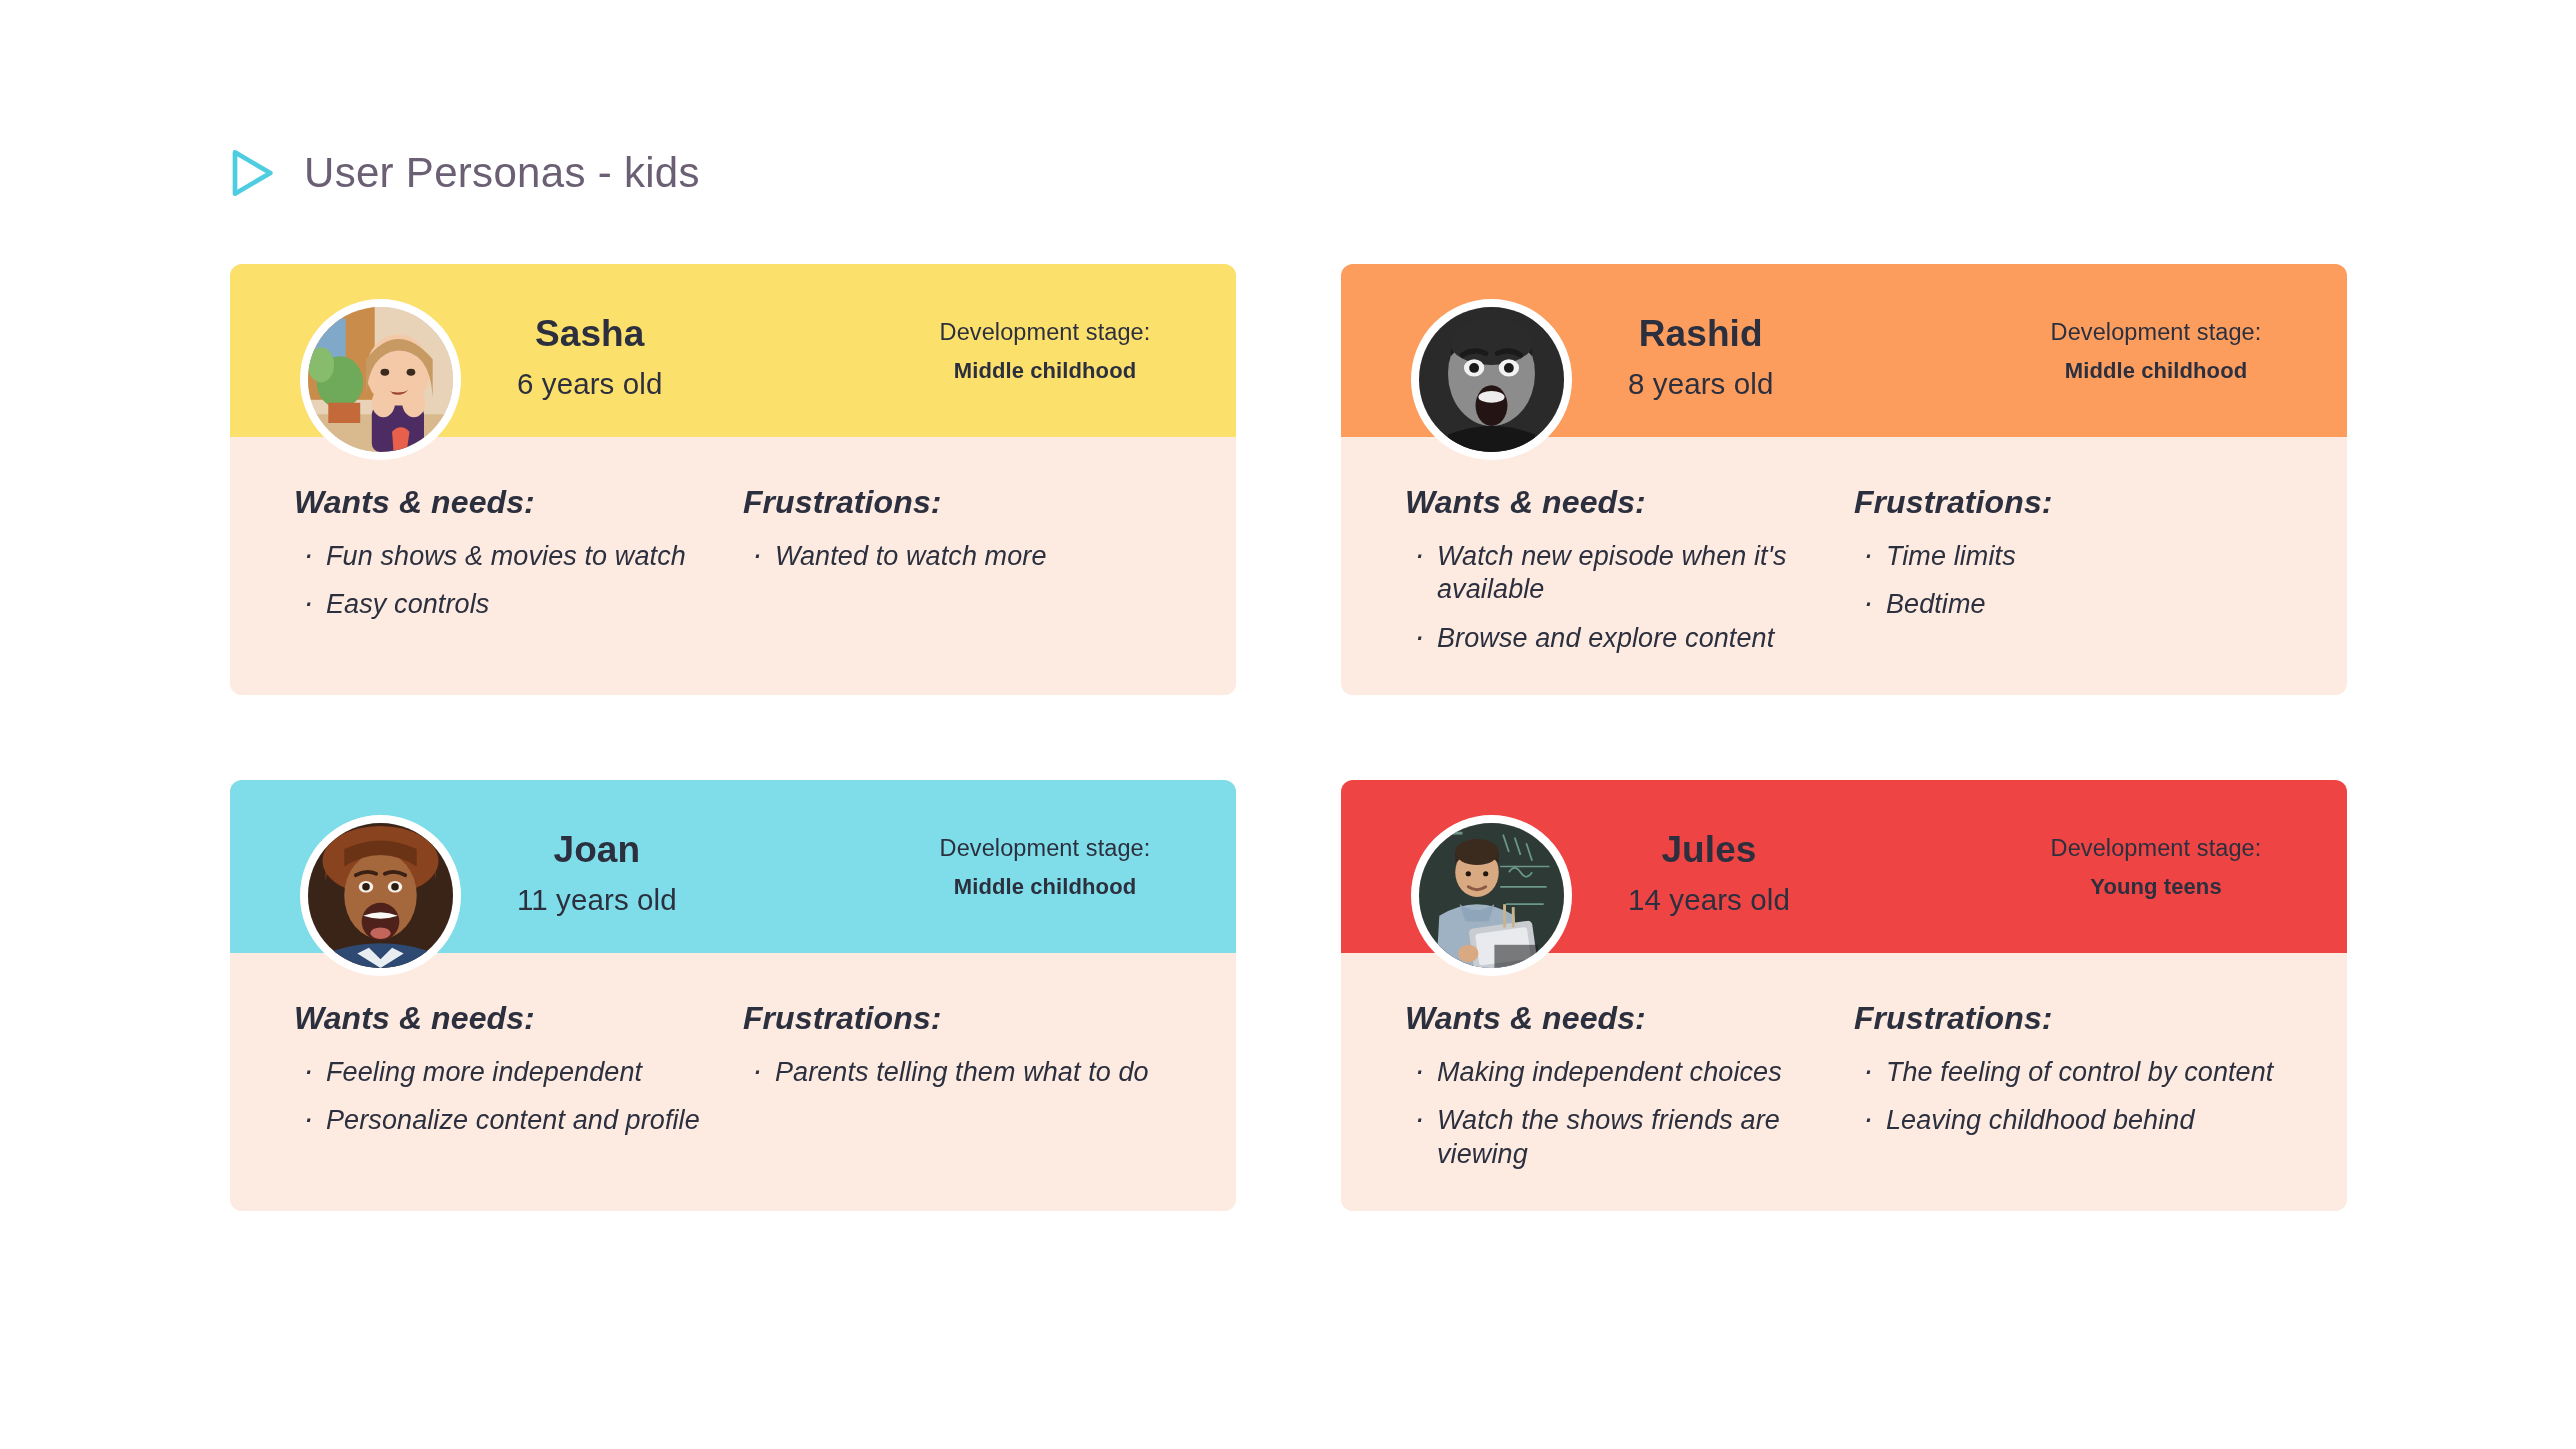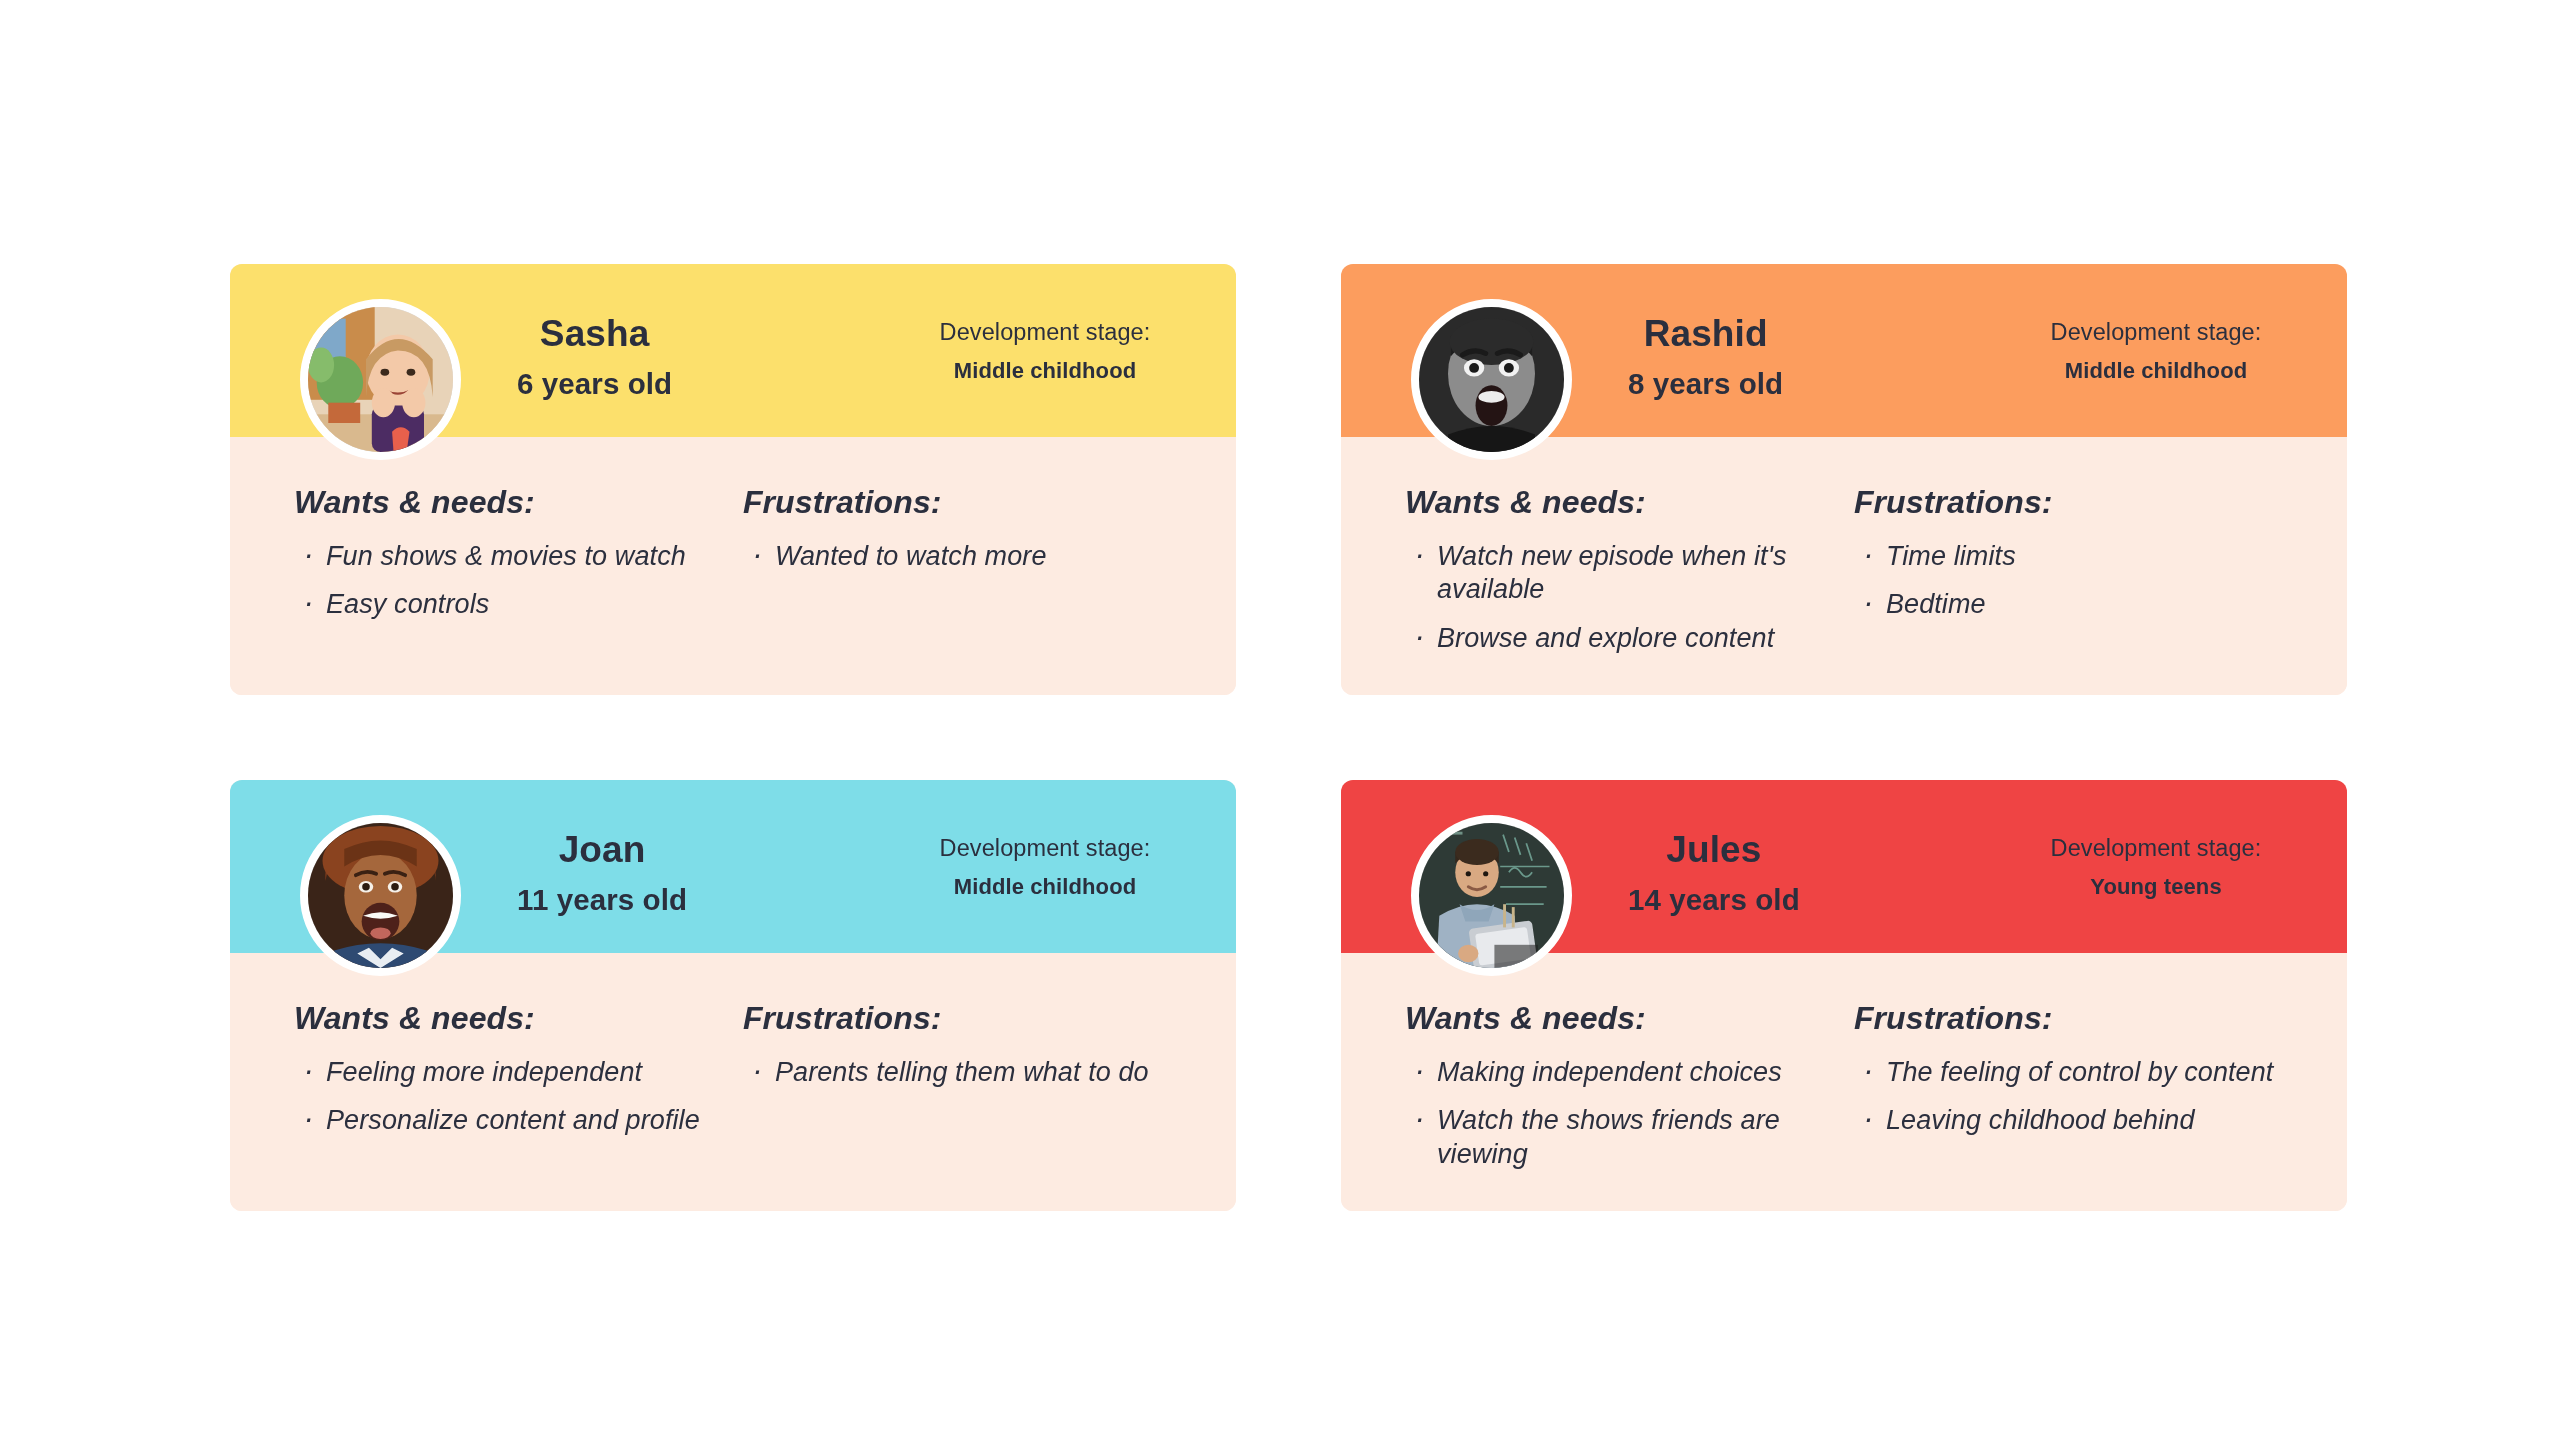--- a/index.html
+++ b/index.html
@@ -113,21 +113,21 @@
   .persona-name {
     font-size: 37px;
     font-weight: 700;
     color: #2B2F3E;
     line-height: 1.05;
     letter-spacing: 0.1px;
   }
   .persona-age {
     margin-top: 13.4px;
     font-size: 29.5px;
-    font-weight: 700;
+    font-weight: 400;
     color: #2B2F3E;
     letter-spacing: 0.1px;
   }
 
   .stage {
     position: absolute;
     left: 671px;
     top: 55px;
     width: 288px;
   }
@@ -184,20 +184,26 @@
     font-size: 31px;
     line-height: 1.24;
     color: #2B2F3E;
   }
 </style>
 </head>
 <body>
 
 <div class="page">
 
+  <div class="title-row">
+    <svg class="play-icon" viewBox="0 0 68 72" aria-hidden="true">
+      <path d="M7 5 L60 36 L7 67 Z" fill="none" stroke="#4ECDE0" stroke-width="7" stroke-linejoin="round"></path>
+    </svg>
+    <div class="title-text">User Personas - kids</div>
+  </div>
 
   <div class="cards">
 
     <div class="card">
       <div class="card-header" style="background:#FCE06C">
         <div class="avatar">
           <svg class="avatar-photo" viewBox="0 0 100 100" preserveAspectRatio="xMidYMid slice" aria-hidden="true">
             <rect width="100" height="100" fill="#E8D3B8"></rect>
             <rect x="0" y="0" width="46" height="64" fill="#C98C4B"></rect>
             <rect x="0" y="8" width="26" height="30" fill="#7FA8C9"></rect>

